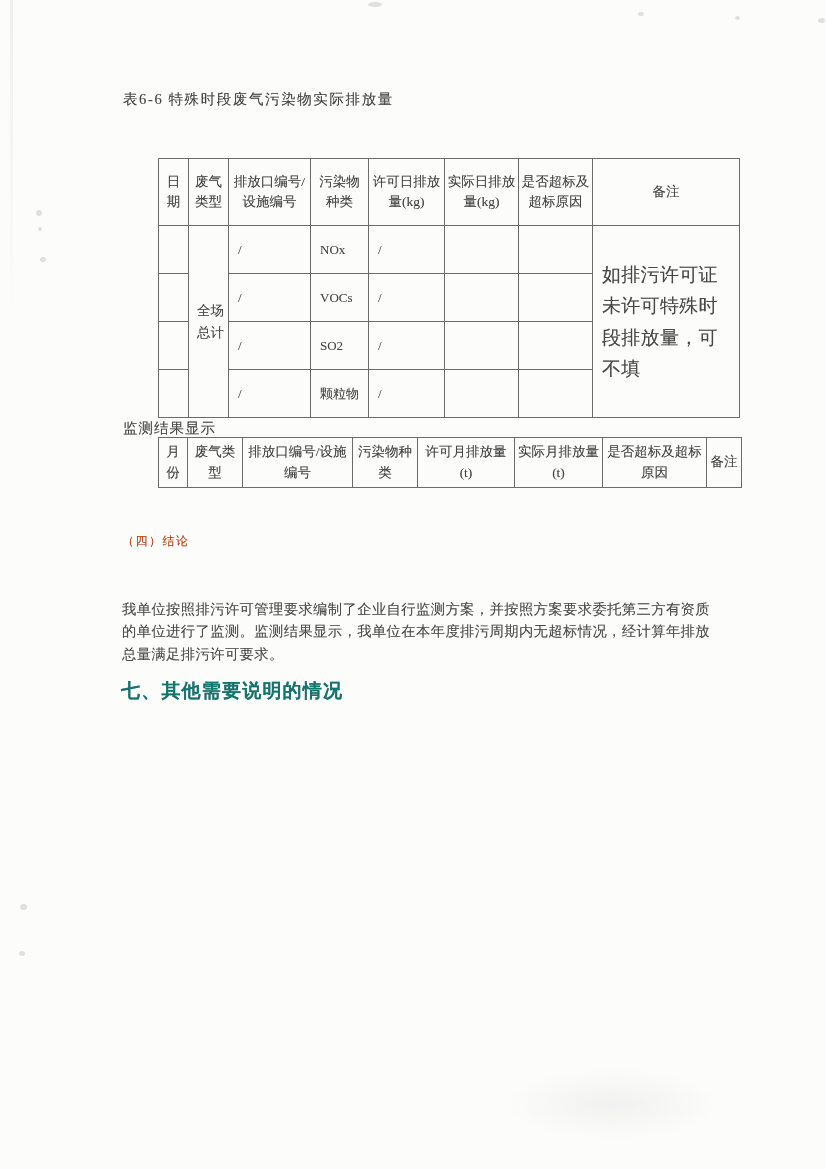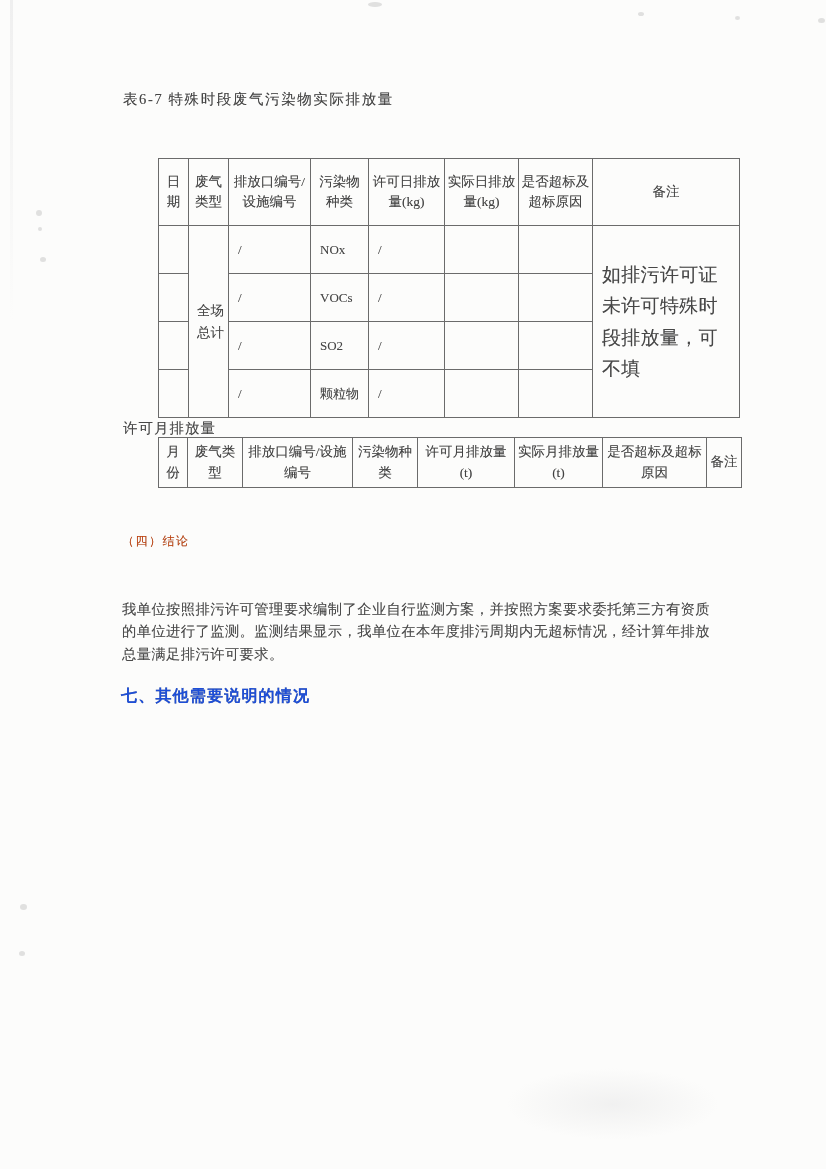--- a/index.html
+++ b/index.html
@@ -70,43 +70,42 @@
   }
   .conclusion-body {
     position:absolute; left:122px; top:598px; width:588px; margin:0;
     font-size:14.3px; line-height:22.4px; letter-spacing:.4px;
     text-align:justify; color:#4a4a4a;
     text-shadow:0 0 .6px rgba(70,70,70,.35);
   }
   .section7-heading {
     position:absolute; left:121px; top:678px;
     font-family:"Liberation Sans","DejaVu Sans",sans-serif;
-    font-size:16px; font-weight:bold; letter-spacing:1.2px; color:#1d4ed8;
+    font-size:19px; font-weight:bold; letter-spacing:1.2px; color:#0f766e;
     text-shadow:0 0 .5px rgba(40,40,40,.5);
-    margin-top:8px;
   }
 </style>
 </head>
 <body>
 
 <div class="page">
 
   <div class="edge-line"></div>
   <div class="smudge"></div>
   <div class="speck" style="left:368px; top:2px; width:14px; height:5px;"></div>
   <div class="speck" style="left:638px; top:12px; width:6px; height:4px;"></div>
   <div class="speck" style="left:735px; top:16px; width:5px; height:4px;"></div>
   <div class="speck" style="left:818px; top:18px; width:7px; height:5px;"></div>
   <div class="speck" style="left:36px; top:210px; width:6px; height:6px;"></div>
   <div class="speck" style="left:38px; top:227px; width:4px; height:4px;"></div>
   <div class="speck" style="left:40px; top:257px; width:6px; height:5px;"></div>
   <div class="speck" style="left:20px; top:904px; width:7px; height:6px;"></div>
   <div class="speck" style="left:19px; top:951px; width:6px; height:5px;"></div>
 
-  <div class="doc-title">表6-7 特殊时段废气污染物实际排放量</div>
+  <div class="doc-title">表6-6 特殊时段废气污染物实际排放量</div>
 
   <table class="tbl t1">
     <colgroup>
       <col style="width:30px">
         <col style="width:40px">
         <col style="width:82px">
         <col style="width:58px">
       <col style="width:76px">
         <col style="width:74px">
         <col style="width:74px">
@@ -155,21 +154,21 @@
         <td></td>
         <td>/</td>
         <td>颗粒物</td>
         <td>/</td>
         <td></td>
         <td></td>
       </tr>
     </tbody>
   </table>
 
-  <div class="table-caption cap2">许可月排放量</div>
+  <div class="table-caption cap2">监测结果显示</div>
 
   <table class="tbl t2">
     <colgroup>
       <col style="width:29px">
         <col style="width:55px">
         <col style="width:110px">
         <col style="width:65px">
       <col style="width:97px">
         <col style="width:88px">
         <col style="width:104px">

